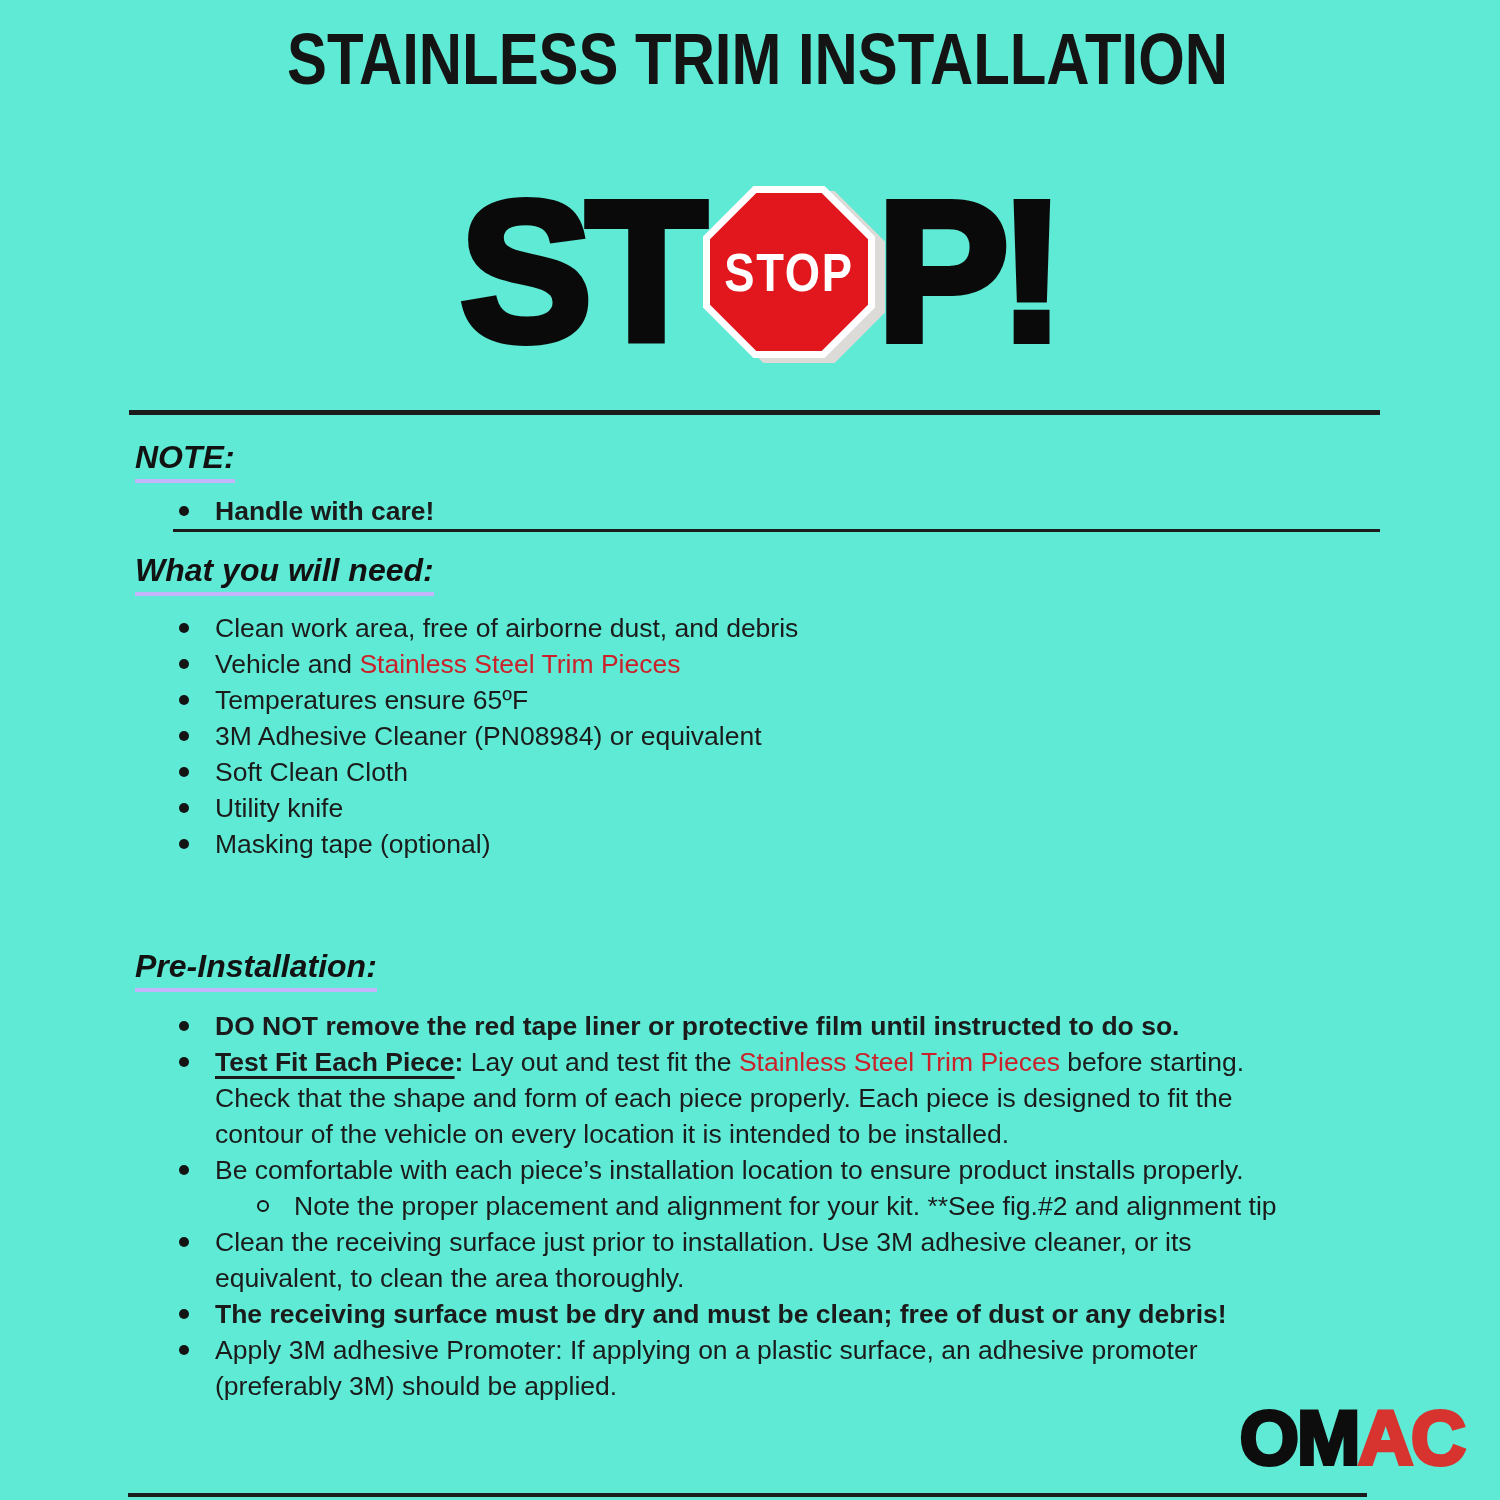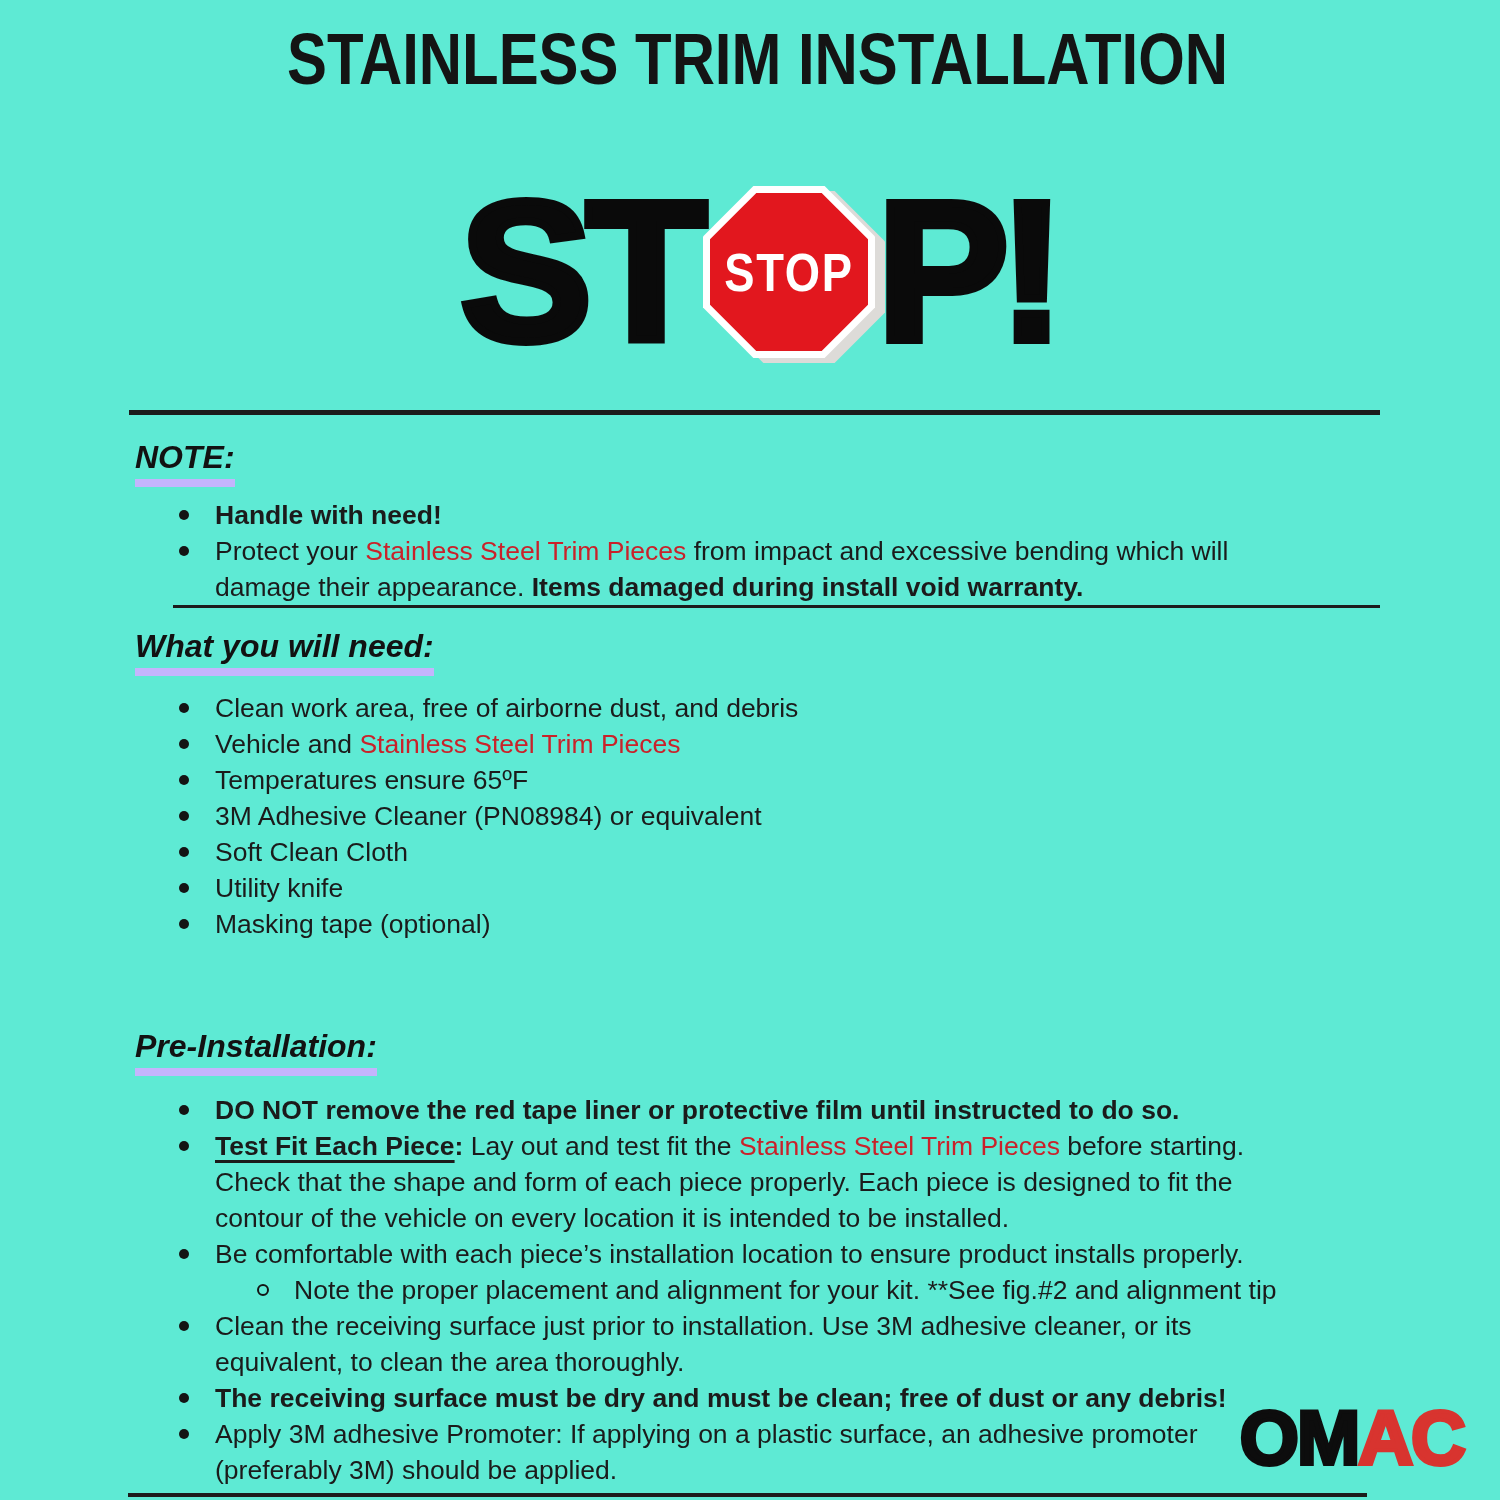--- a/index.html
+++ b/index.html
@@ -29,21 +29,21 @@
   .oct-red { position:absolute; inset:7px; background:#e2171e; display:flex; align-items:center; justify-content:center; }
   .stop-word { color:#ffffff; font-size:54px; font-weight:bold; letter-spacing:2px; transform:scaleX(0.84); }
   
   .rule-top { height:5px; background:#1c1c1c; margin:50px 0 0 -6px; }
   .rule-mid { height:3px; background:#1c1c1c; margin:0 0 0 38px; }
   .rule-bottom { position:absolute; left:128px; right:133px; bottom:3px; height:4px; background:#1c1c1c; }
   
   .section { font-size:32px; font-weight:bold; font-style:italic; margin:24px 0 0; color:#121212; }
   .section.need { margin-top:20px; }
   .section.pre { margin-top:86px; }
-  .hul { display:inline-block; padding-bottom:3px; border-bottom:8px solid #c4b5fd; }
+  .hul { display:inline-block; padding-bottom:3px; border-bottom:4px solid #c4b5fd; }
   
   .blist { list-style:none; margin:10px 0 0; padding:0; font-size:26.5px; line-height:36px; color:#1b1b1b; }
   .blist.needs { margin-top:14px; }
   .blist.preinstall { margin-top:16px; }
   .bullet { position:relative; padding-left:80px; }
   .bullet::before {
     content:""; position:absolute; left:44px; top:13px;
     width:10px; height:10px; border-radius:50%; background:#141414;
   }
   .one-line { white-space:nowrap; }
@@ -77,22 +77,21 @@
         <span class="stop-word">STOP</span>
       </div>
     </div>
     <span class="stop-letter right">P!</span>
   </div>
 
   <div class="rule-top"></div>
 
   <h2 class="section"><span class="hul">NOTE:</span></h2>
   <ul class="blist">
-    <li class="bullet one-line b"><span>Handle with need!</span></li>
-    <li class="bullet"><span>Protect your </span><span class="red">Stainless Steel Trim Pieces</span><span> from impact and excessive bending which will</span><br><span>damage their appearance. </span><span class="b">Items damaged during install void warranty.</span></li>
+    <li class="bullet one-line b"><span>Handle with care!</span></li>
   </ul>
 
   <div class="rule-mid"></div>
 
   <h2 class="section need"><span class="hul">What you will need:</span></h2>
   <ul class="blist needs">
     <li class="bullet one-line"><span>Clean work area, free of airborne dust, and debris</span></li>
     <li class="bullet one-line"><span>Vehicle and </span><span class="red">Stainless Steel Trim Pieces</span></li>
     <li class="bullet one-line"><span>Temperatures ensure 65ºF</span></li>
     <li class="bullet one-line"><span>3M Adhesive Cleaner (PN08984) or equivalent</span></li>

